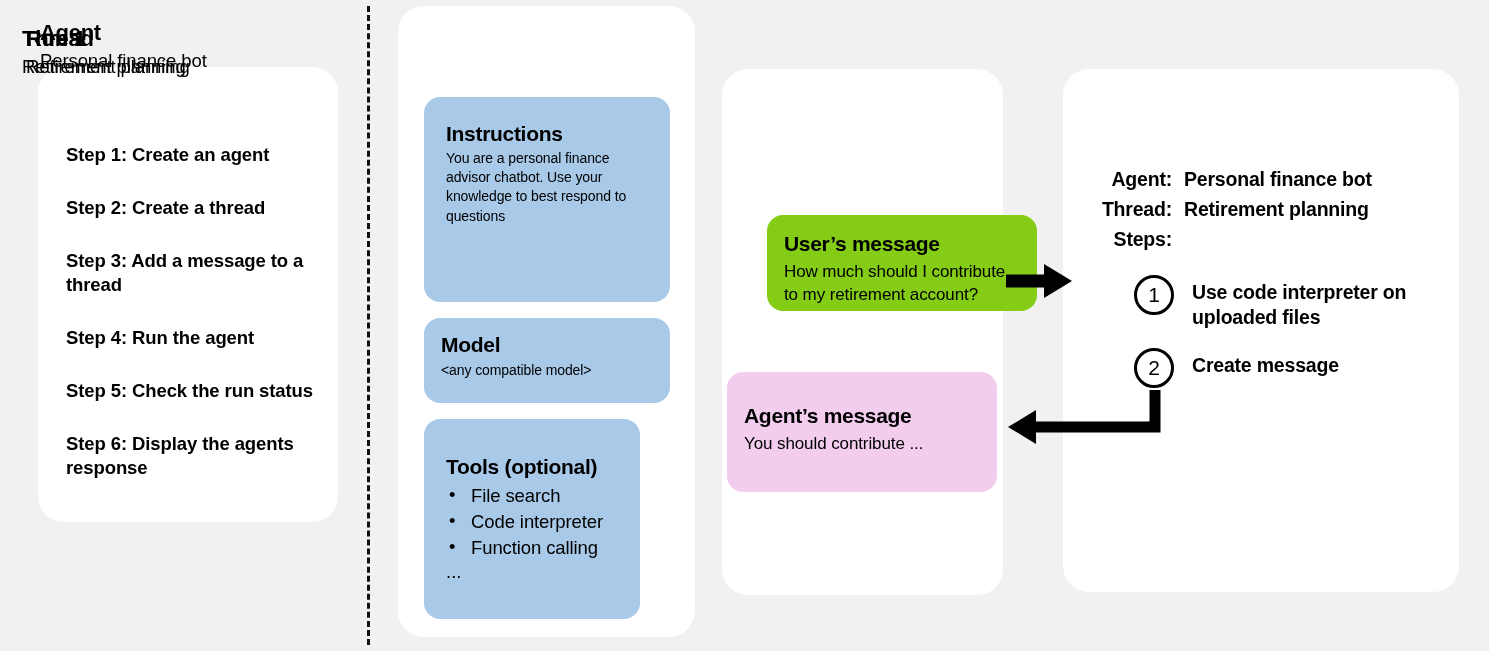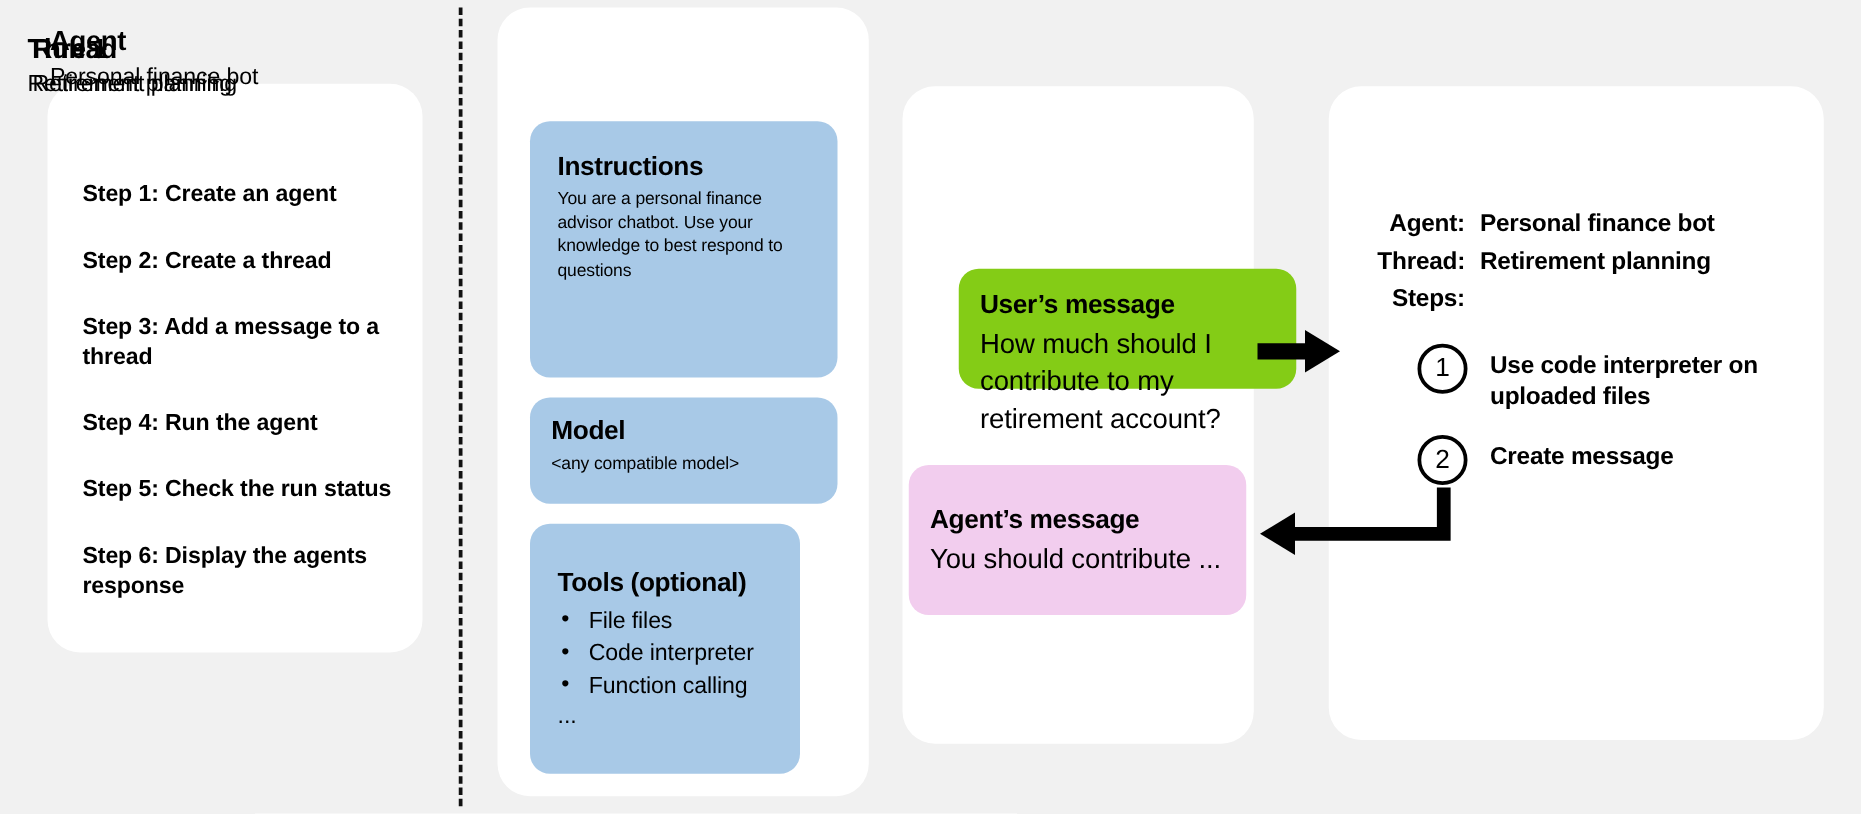--- a/index.html
+++ b/index.html
@@ -154,21 +154,21 @@
   #agent-bubble { left: 727px; top: 372px; width: 270px; height: 120px; background: #f2cdee; }
 
   .bubble-head {
     position: absolute;
     font-size: 21px;
     font-weight: bold;
     letter-spacing: -0.3px;
   }
   .bubble-body {
     position: absolute;
-    font-size: 22px;
+    font-size: 17px;
     line-height: 1.37;
     letter-spacing: -0.1px;
   }
   #user-head  { left: 17px; top: 17px; }
   #user-body  { left: 17px; top: 45px; width: 230px; }
   #agent-head { left: 17px; top: 32px; }
   #agent-body { left: 17px; top: 60px; width: 240px; }
 
   
   #run-card {
@@ -270,21 +270,21 @@
   </div>
 
   <div class="blue-box" id="model-box">
     <div class="box-head" id="model-head">Model</div>
     <div class="box-body" id="model-body">&lt;any compatible model&gt;</div>
   </div>
 
   <div class="blue-box" id="tools-box">
     <div class="box-head" id="tools-head">Tools (optional)</div>
     <ul class="tools-list">
-      <li><span class="bullet">•</span><span>File files</span></li>
+      <li><span class="bullet">•</span><span>File search</span></li>
       <li><span class="bullet">•</span><span>Code interpreter</span></li>
       <li><span class="bullet">•</span><span>Function calling</span></li>
     </ul>
     <div class="tools-ellipsis">...</div>
   </div>
 
   <div class="card" id="thread-card"></div>
   <div class="card-title" id="thread-title">Thread</div>
   <div class="card-subtitle" id="thread-sub">Retirement planning</div>
 

